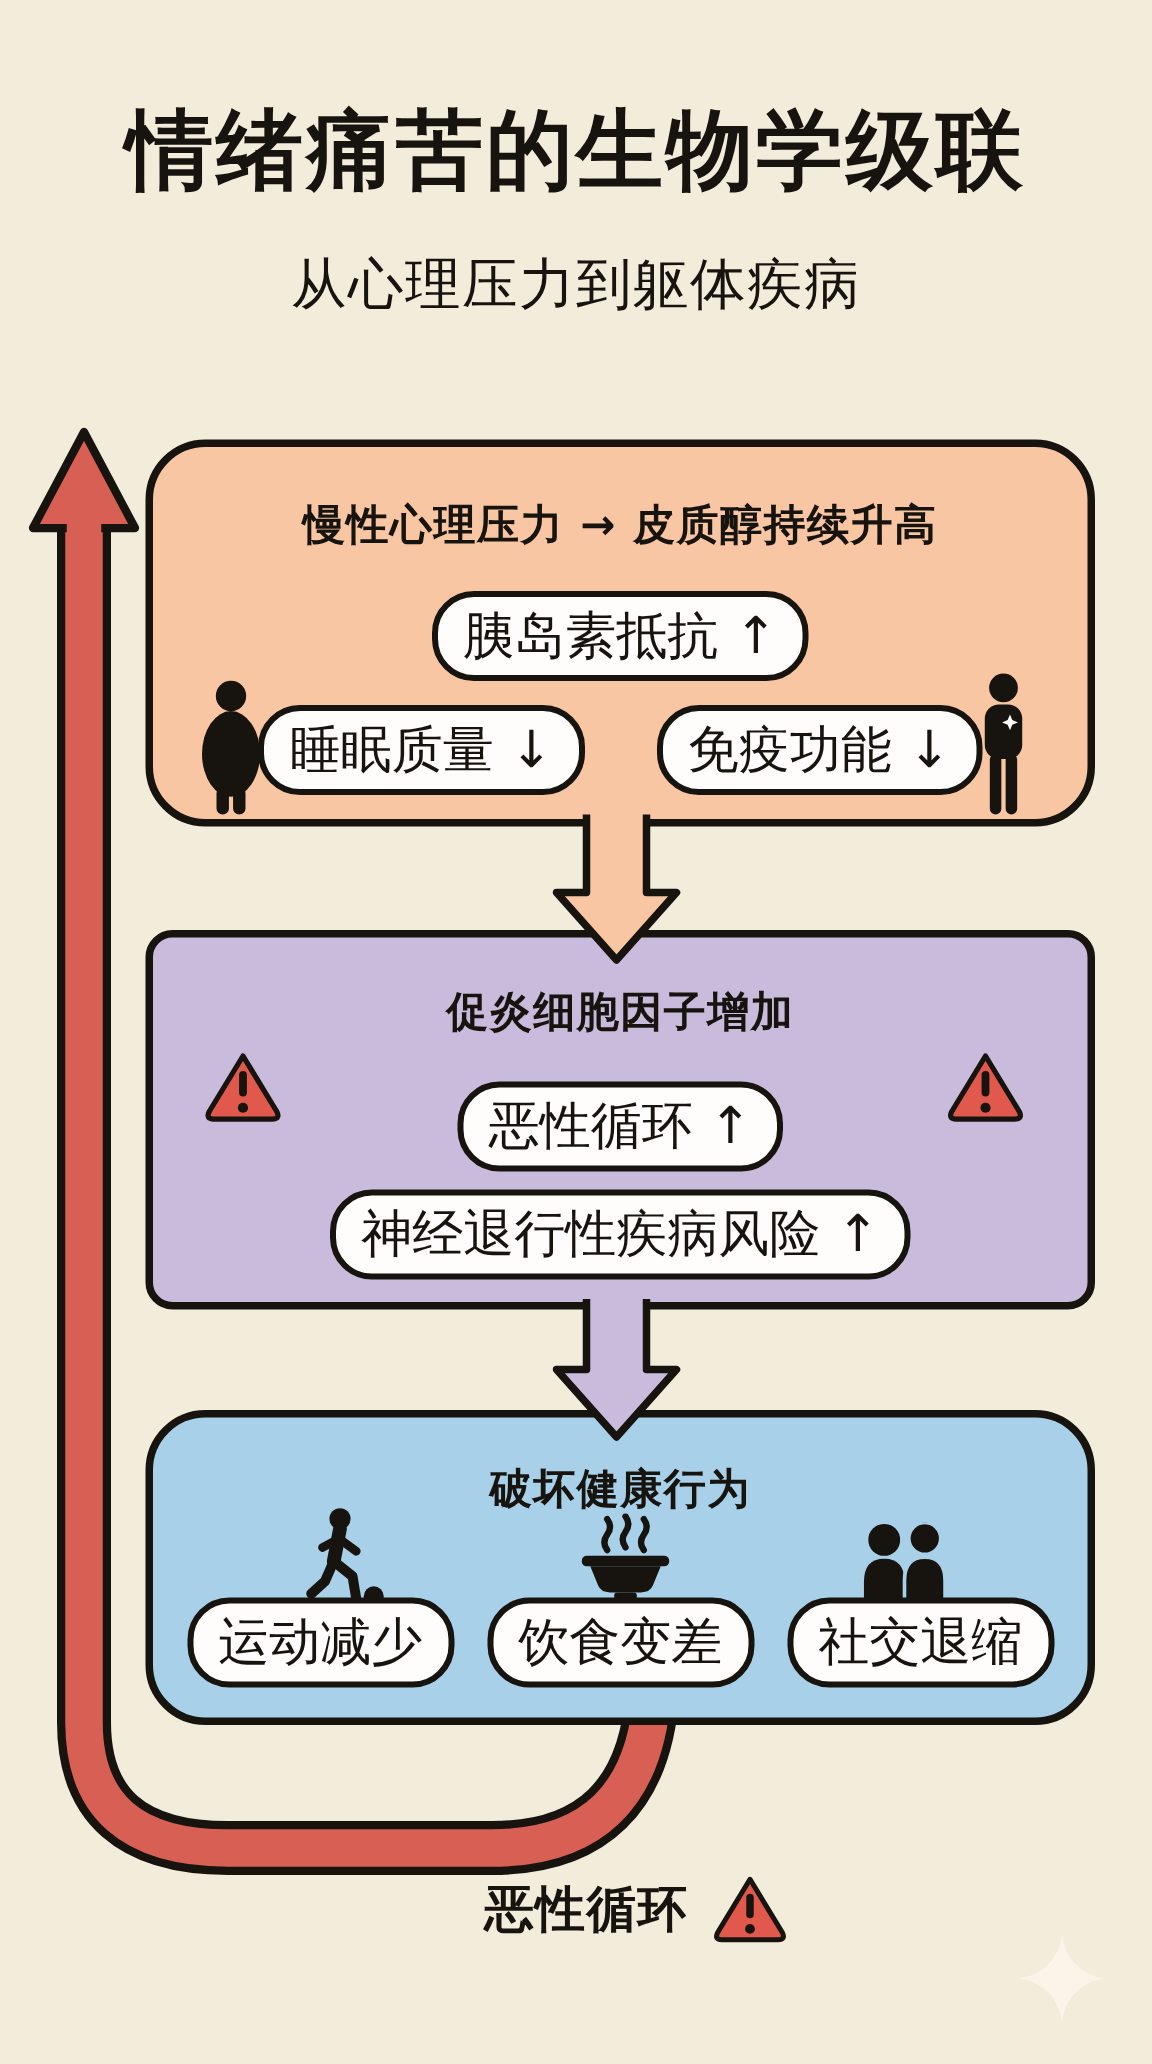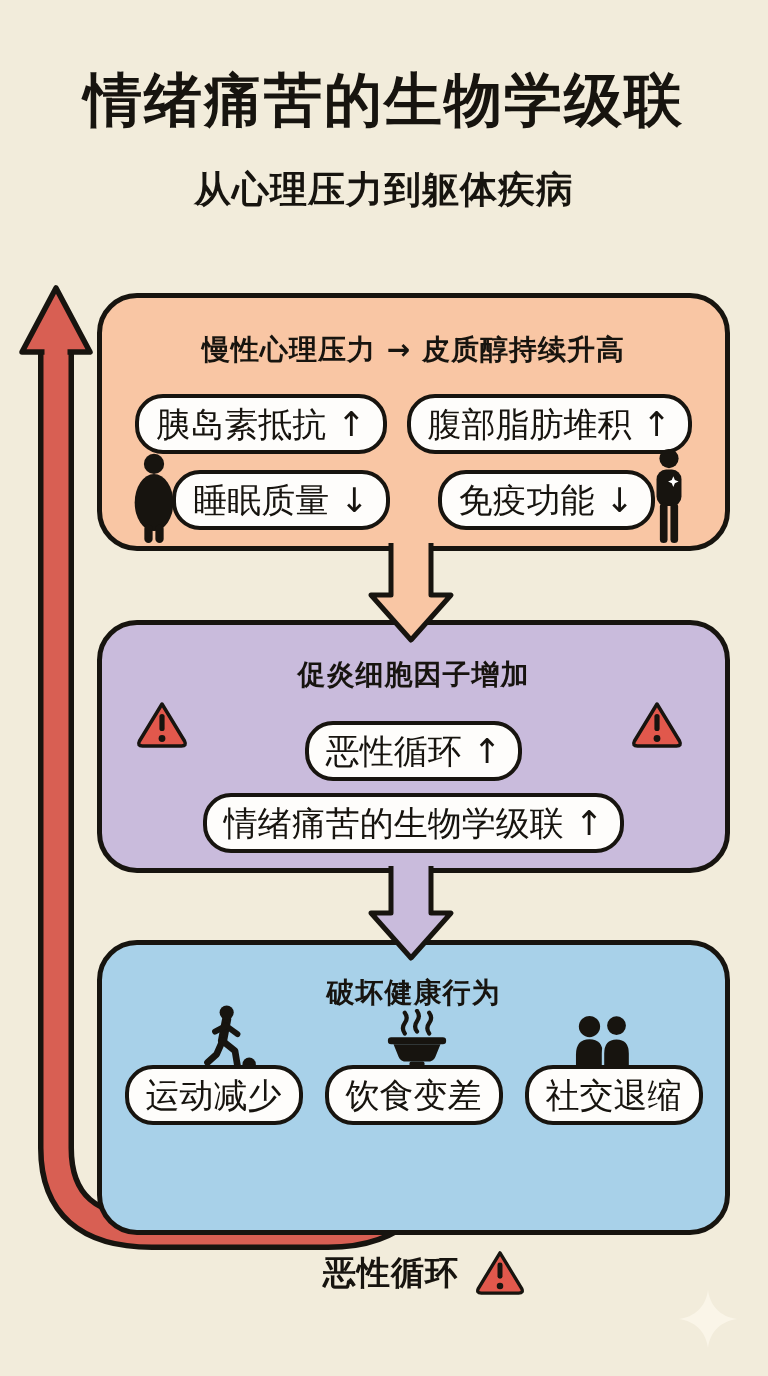--- a/index.html
+++ b/index.html
@@ -10,29 +10,29 @@
   *{box-sizing:border-box;}
   html,body{margin:0;padding:0;}
   body{
     width:768px;height:1376px;position:relative;overflow:hidden;
     background:var(--c-background);color:var(--c-ink);
     font-family:"DejaVu Sans","Liberation Sans",sans-serif;
   }
   .title{position:absolute;top:62px;left:0;right:0;margin:0;text-align:center;
     font-size:58px;font-weight:900;letter-spacing:2px;z-index:2;}
   .subtitle{position:absolute;top:165px;left:0;right:0;margin:0;text-align:center;
-    font-size:37px;font-weight:700;letter-spacing:1px;z-index:2;}
+    font-size:37px;font-weight:400;letter-spacing:1px;z-index:2;}
   .loop-svg,.arrows-svg{position:absolute;top:0;left:0;width:768px;height:1376px;pointer-events:none;}
   .loop-svg{z-index:0;}
   .arrows-svg{z-index:3;}
   .box{position:absolute;left:97px;width:633px;border:5px solid var(--c-ink);
     border-radius:40px;z-index:2;}
   .box-stress{top:293px;height:258px;background:var(--c-box-stress);}
-  .box-inflammation{top:620px;height:253px;background:var(--c-box-inflammation);}
-  .box-behavior{top:940px;height:295px;background:var(--c-box-behavior);}
+  .box-inflammation{top:620px;height:253px;background:var(--c-box-inflammation);border-radius:18px;}
+  .box-behavior{top:940px;height:210px;background:var(--c-box-behavior);}
   .box-header{text-align:center;font-size:28px;font-weight:900;line-height:44px;letter-spacing:1px;}
   .box-stress .box-header{margin-top:30px;}
   .box-inflammation .box-header{margin-top:28px;}
   .box-behavior .box-header{margin-top:26px;}
   .pill-row{display:flex;justify-content:center;align-items:center;}
   .pill{background:var(--c-pill);border:4px solid var(--c-ink);border-radius:28px;
     font-size:34px;font-weight:400;line-height:1;padding:9px 17px;white-space:nowrap;}
   .row-s1{margin-top:22px;gap:20px;}
   .row-s2{margin-top:16px;gap:48px;}
   .row-i1{margin-top:24px;gap:22px;}
@@ -56,21 +56,20 @@
   <rect x="44.5" y="348" width="23" height="9" style="fill:var(--c-arrow-red)"></rect>
 </svg>
 
 <h1 class="title">情绪痛苦的生物学级联</h1>
 <h2 class="subtitle">从心理压力到躯体疾病</h2>
 
 <section class="box box-stress">
   <div class="box-header">慢性心理压力 → 皮质醇持续升高</div>
   <div class="pill-row row-s1">
     <span class="pill">胰岛素抵抗 ↑</span>
-    <span class="pill">腹部脂肪堆积 ↑</span>
   </div>
   <div class="pill-row row-s2">
     <span class="pill">睡眠质量 ↓</span>
     <span class="pill">免疫功能 ↓</span>
   </div>
   <svg class="abs" style="left:26px;bottom:2px;width:52px;height:92px" viewBox="0 0 56 100">
     <g style="fill:var(--c-ink)">
       <circle cx="28" cy="13" r="11"></circle>
       <ellipse cx="28" cy="55" rx="21" ry="31"></ellipse>
       <rect x="17.5" y="79" width="9" height="20" rx="4.5"></rect>
@@ -97,21 +96,21 @@
   </svg>
   <svg class="warn-tri abs" style="right:42px;top:76px" viewBox="0 0 52 48">
     <path d="M26 3 L48.5 40 Q51 45 45.5 45 L6.5 45 Q1 45 3.5 40 Z" style="fill:var(--c-warning-red);stroke:var(--c-ink)" stroke-width="3.5" stroke-linejoin="round"></path>
     <rect x="23.4" y="13" width="5.2" height="17" rx="2.6" style="fill:var(--c-ink)"></rect>
     <circle cx="26" cy="37.5" r="3.4" style="fill:var(--c-ink)"></circle>
   </svg>
   <div class="pill-row row-i1">
     <span class="pill">恶性循环 ↑</span>
   </div>
   <div class="pill-row row-i2">
-    <span class="pill">情绪痛苦的生物学级联 ↑</span>
+    <span class="pill">神经退行性疾病风险 ↑</span>
   </div>
 </section>
 
 <section class="box box-behavior">
   <div class="box-header">破坏健康行为</div>
   <svg class="abs" style="left:91px;top:60px;width:74px;height:70px" viewBox="0 0 76 84">
     <g style="stroke:var(--c-ink)" fill="none" stroke-linecap="round" stroke-linejoin="round">
       <path d="M34 17 L29 43" stroke-width="11"></path>
       <path d="M32 24 L47 35" stroke-width="7"></path>
       <path d="M33 25 L20 32" stroke-width="7"></path>

